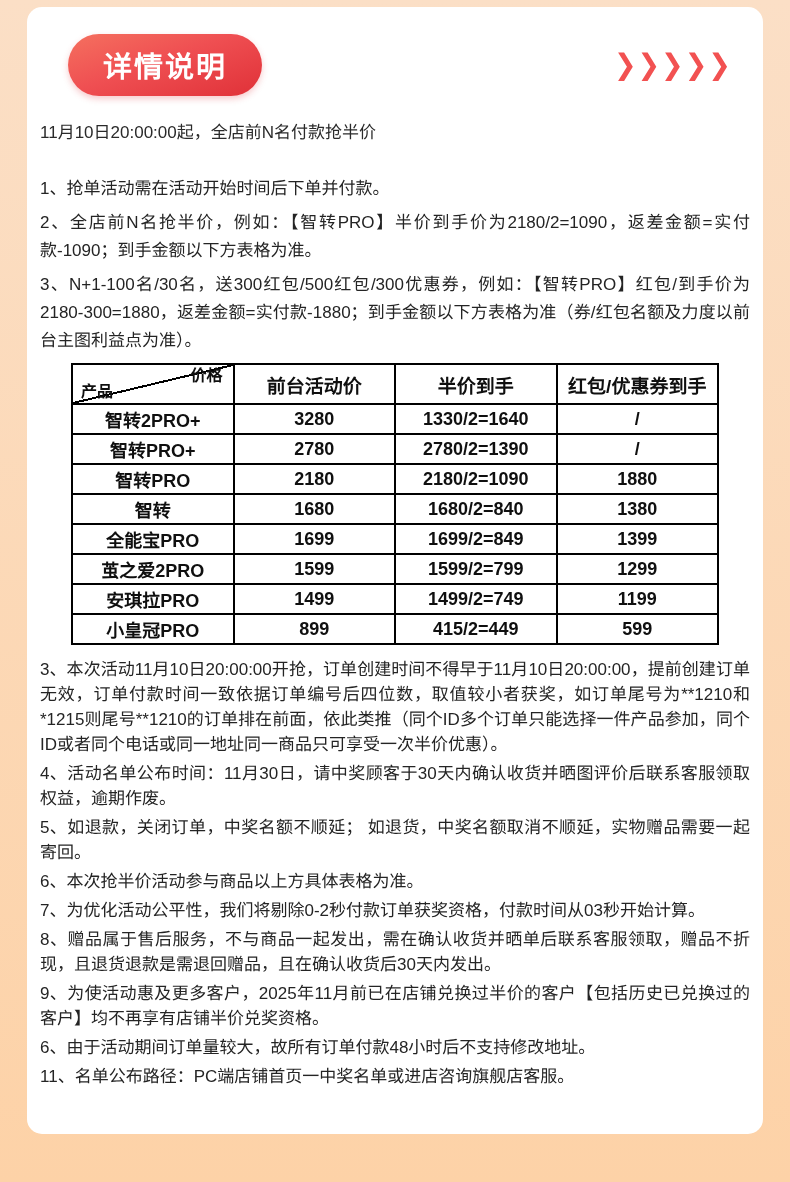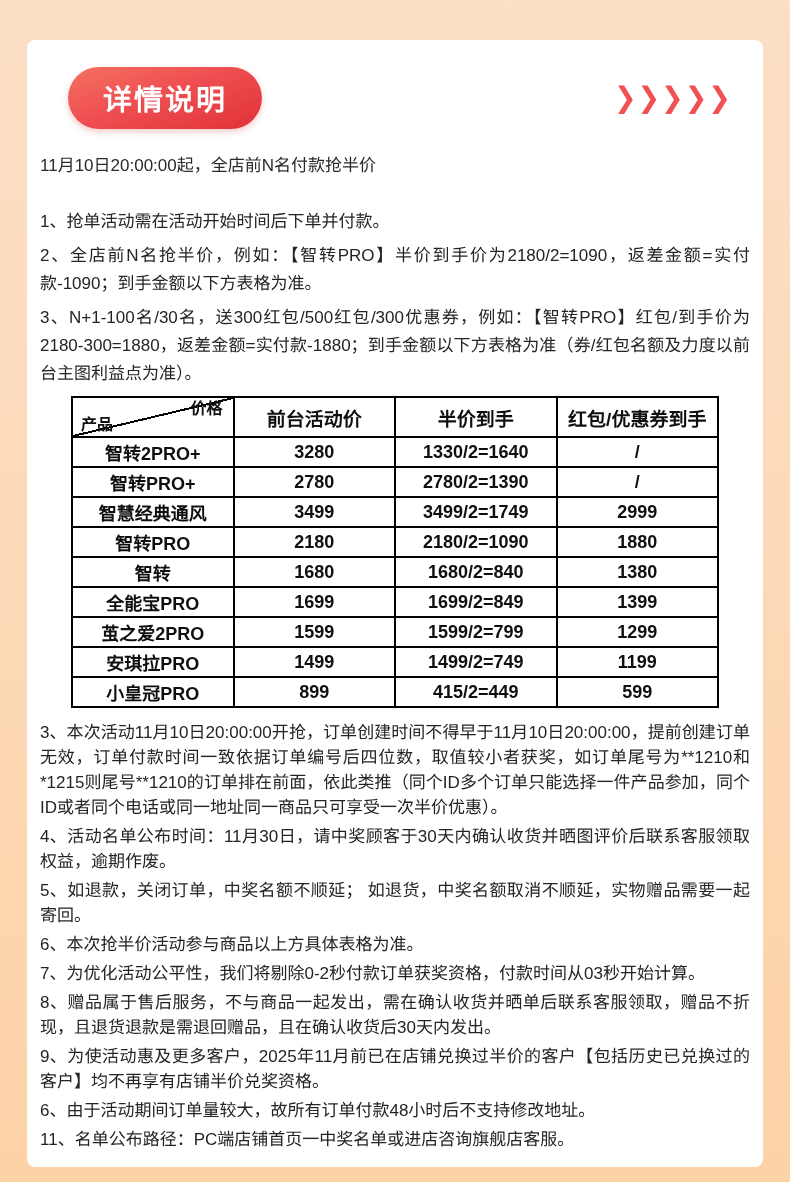--- a/index.html
+++ b/index.html
@@ -5,24 +5,24 @@
   * { box-sizing: border-box; margin: 0; padding: 0; }
   html, body { width: 790px; height: 1182px; }
   body {
     font-family: "Liberation Sans", "DejaVu Sans", sans-serif;
     position: relative;
     background: linear-gradient(180deg, #fbdfc6 0%, #fdd2a7 100%);
     overflow: hidden;
   }
   .card {
     position: absolute;
-    left: 27px; top: 40px;
+    left: 27px; top: 7px;
     width: 736px; height: 1127px;
     background: #ffffff;
-    border-radius: 8px;
+    border-radius: 15px;
     padding: 27px 13px 0 13px;
     overflow: hidden;
   }
   .header-row {
     display: flex;
     justify-content: space-between;
     align-items: center;
     padding: 0 18px 0 28px;
   }
   .badge {
@@ -139,26 +139,20 @@
           <td>/</td>
         </tr>
 
         <tr class="table-row">
           <td>智转PRO+</td>
           <td>2780</td>
           <td>2780/2=1390</td>
           <td>/</td>
         </tr>
 
-        <tr class="table-row">
-          <td>智慧经典通风</td>
-          <td>3499</td>
-          <td>3499/2=1749</td>
-          <td>2999</td>
-        </tr>
 
         <tr class="table-row">
           <td>智转PRO</td>
           <td>2180</td>
           <td>2180/2=1090</td>
           <td>1880</td>
         </tr>
 
         <tr class="table-row">
           <td>智转</td>

